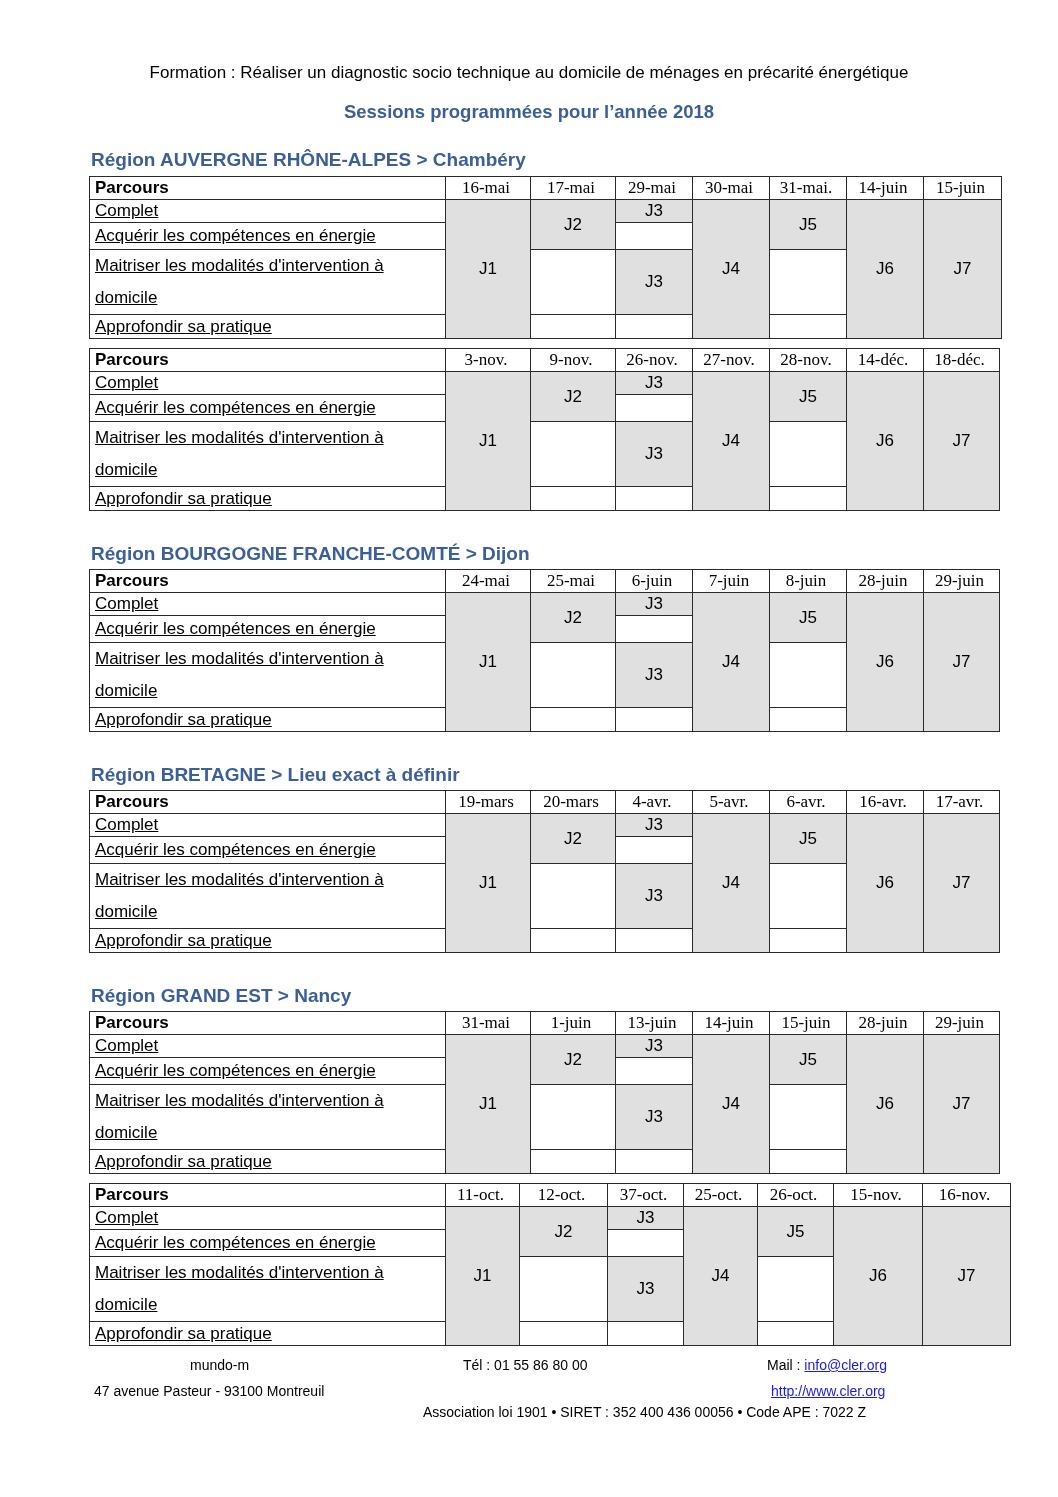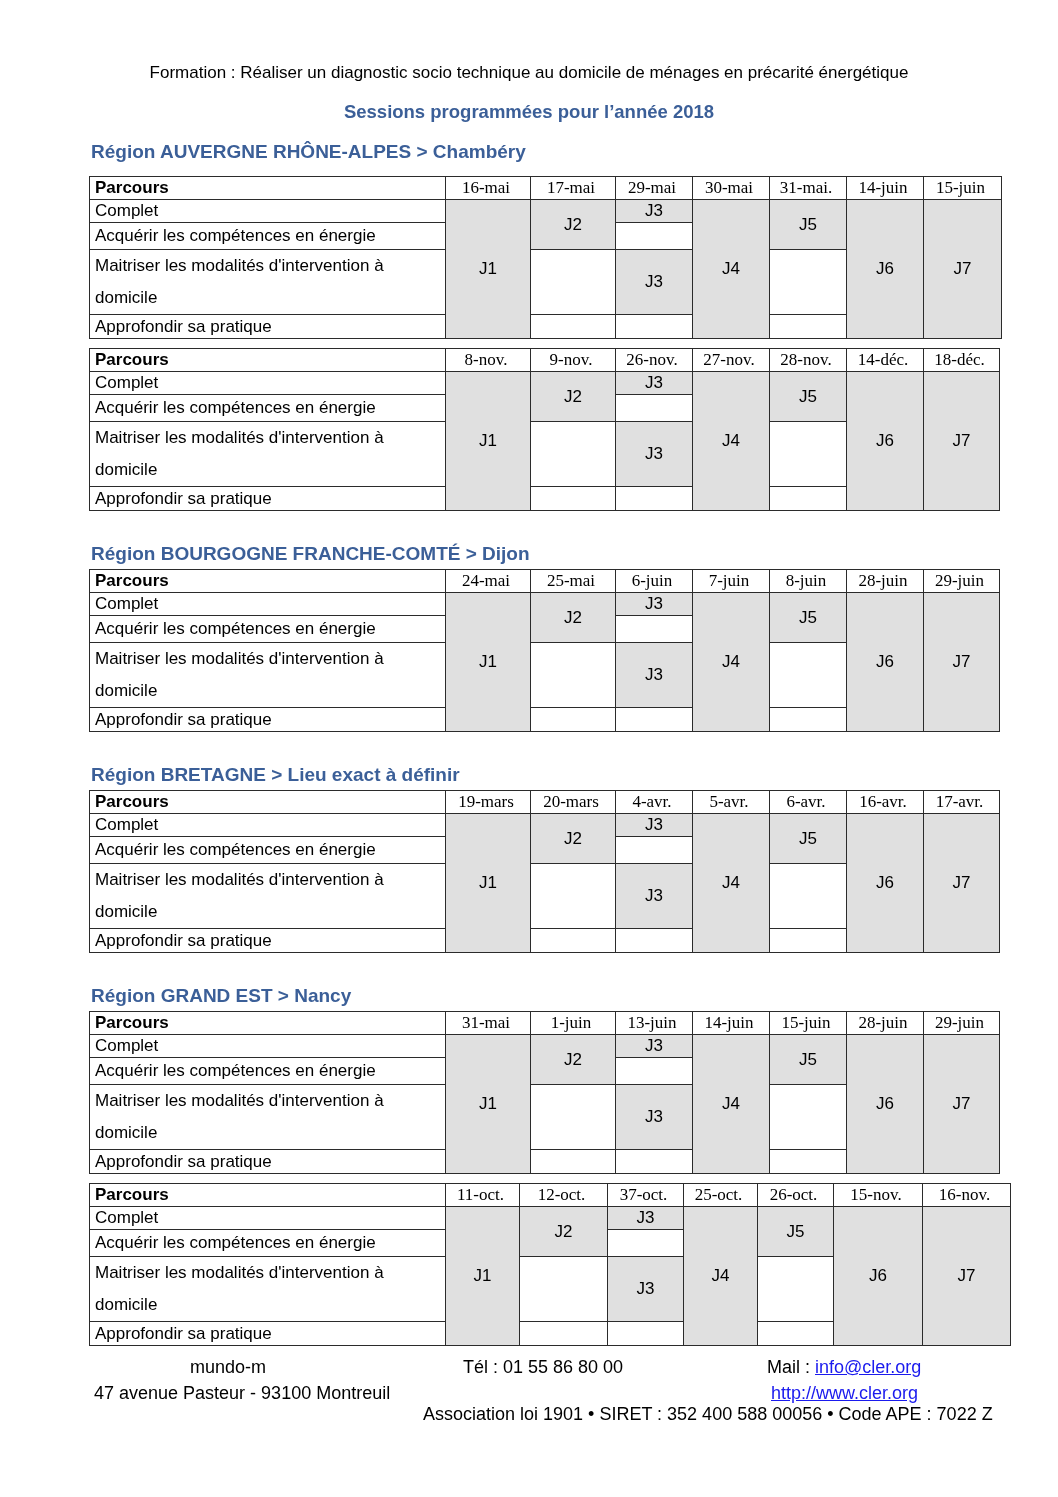--- a/index.html
+++ b/index.html
@@ -7,36 +7,36 @@
          font-family: "Liberation Sans", sans-serif; color: #000; }
   .formation { position: absolute; top: 63px; left: 0; width: 1058px; text-align: center;
                font-size: 17px; padding-left: 0; }
   .formation span { position: relative; left: 0px; }
   .sessions { position: absolute; top: 101px; left: 0; width: 1058px; text-align: center;
               font-size: 18.5px; font-weight: bold; color: #3b5f98; }
   .region { position: absolute; left: 91px; font-size: 19px; font-weight: bold; color: #3b5f98; }
   table.sched { position: absolute; left: 89px; border-collapse: collapse; table-layout: fixed;
                 font-size: 17px; }
   table.sched td { border: 1.5px solid #2b2b2b; padding: 0; overflow: hidden; white-space: nowrap; }
-  table.sched td.lbl { padding-left: 5px; }
+  table.sched td.lbl { padding-left: 5px; text-decoration: underline; }
   table.sched td.hdr-lbl { font-weight: bold; padding-left: 5px; }
   table.sched td.date { text-align: center; padding-right: 4px; font-family: Liberation Serif, serif; }
   table.sched td.g { background: #e0e0e0; text-align: center; vertical-align: middle; }
   table.sched td.w { background: #ffffff; }
   table.sched td.wrap { white-space: normal; line-height: 32px; padding-right: 4px; }
-  .footer { position: absolute; font-size: 18px; }
+  .footer { position: absolute; font-size: 14px; }
   .footer a { color: #1a1aee; text-decoration: underline; }
 </style>
 </head>
 <body>
 
 <div class="formation"><span>Formation : Réaliser un diagnostic socio technique au domicile de ménages en précarité énergétique</span></div>
 <div class="sessions">Sessions programmées pour l’année 2018</div>
 
-<div class="region" style="top:141px;">Région AUVERGNE RHÔNE-ALPES &gt; Chambéry</div>
+<div class="region" style="top:149px;">Région AUVERGNE RHÔNE-ALPES &gt; Chambéry</div>
 
 <table class="sched" style="top:176px; width:912px;">
   <colgroup>
       <col style="width:356px">
       <col style="width:85px">
       <col style="width:85px">
       <col style="width:77px">
       <col style="width:77px">
       <col style="width:77px">
       <col style="width:77px">
@@ -89,21 +89,21 @@
       <col style="width:85px">
       <col style="width:77px">
       <col style="width:77px">
       <col style="width:77px">
       <col style="width:77px">
       <col style="width:76px">
     </colgroup>
   <tbody>
       <tr style="height:23px">
     <td class="hdr-lbl">Parcours</td>
-    <td class="date">8-nov.</td>
+    <td class="date">3-nov.</td>
     <td class="date">9-nov.</td>
     <td class="date">26-nov.</td>
     <td class="date">27-nov.</td>
     <td class="date">28-nov.</td>
     <td class="date">14-déc.</td>
     <td class="date">18-déc.</td>
   </tr>
   <tr style="height:23px">
     <td class="lbl">Complet</td>
     <td class="g" rowspan="5">J1</td>
@@ -338,13 +338,13 @@
     <td class="w"></td>
   </tr>
 </tbody>
   </table>
 
 <div class="footer" style="top:1357px; left:190px;">mundo-m</div>
 <div class="footer" style="top:1383px; left:94px;text-align:right;">47 avenue Pasteur - 93100 Montreuil</div>
 <div class="footer" style="top:1357px; left:463px;">Tél : 01 55 86 80 00</div>
 <div class="footer" style="top:1357px; left:767px;"><span>Mail : </span><a>info@cler.org</a></div>
 <div class="footer" style="top:1383px; left:771px;"><a>http://www.cler.org</a></div>
-<div class="footer" style="top:1404px; left:423px;">Association loi 1901 • SIRET : 352 400 588 00056 • Code APE : 7022 Z</div>
+<div class="footer" style="top:1404px; left:423px;">Association loi 1901 • SIRET : 352 400 436 00056 • Code APE : 7022 Z</div>
 
 </body></html>

